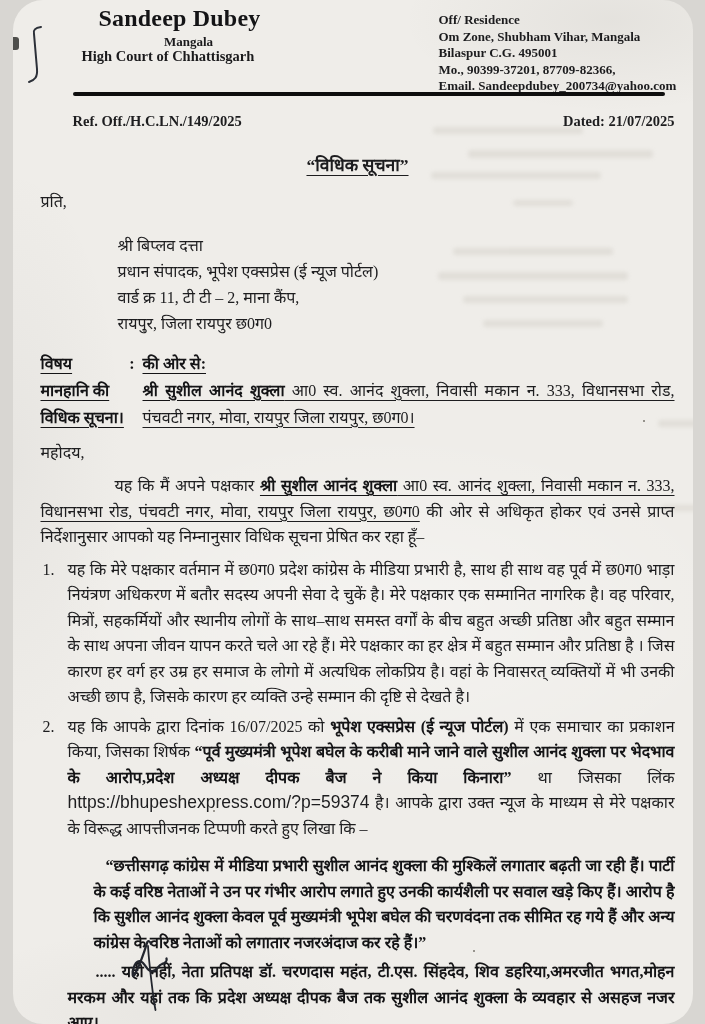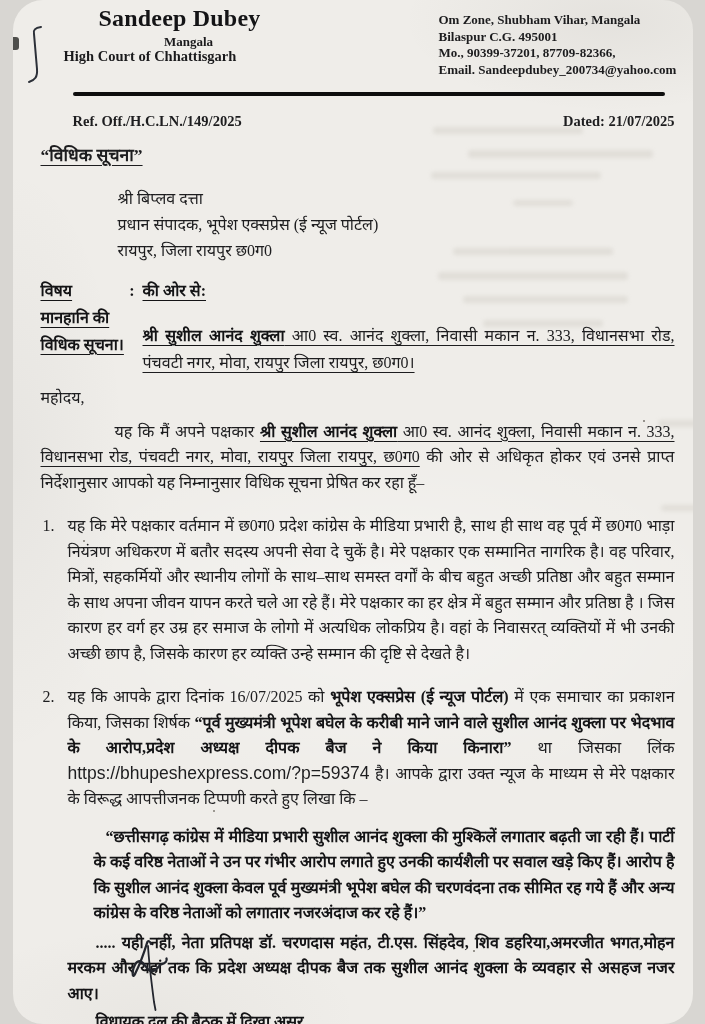--- a/index.html
+++ b/index.html
@@ -11,38 +11,38 @@
       radial-gradient(ellipse 160px 420px at 0% 45%, rgba(80,80,80,.05), transparent 70%),
       radial-gradient(ellipse 500px 260px at 55% 60%, rgba(255,255,255,.35), transparent 70%),
       radial-gradient(ellipse 300px 120px at 20% 99%, rgba(120,115,105,.05), transparent 70%);
     font-family:"Liberation Serif", serif;
     color:#1d1d1f;
     border-radius:30px;
   }
   
   .lh-name{position:absolute;left:86px;top:5px;font-size:24px;font-weight:bold;letter-spacing:.2px;color:#141416;}
   .lh-role{position:absolute;left:86px;top:34px;width:180px;text-align:center;font-size:13px;font-weight:bold;color:#1a1a1c;}
-  .lh-court{position:absolute;left:51px;top:48px;font-size:14.5px;font-weight:bold;color:#1a1a1c;}
+  .lh-court{position:absolute;left:69px;top:48px;font-size:14.5px;font-weight:bold;color:#1a1a1c;}
   .lh-contact{position:absolute;left:426px;top:12px;font-size:13px;line-height:16.5px;font-weight:600;color:#1c1c1e;}
   .pen-bracket{position:absolute;left:12px;top:25px;}
   .edge-blob{position:absolute;left:0;top:37px;width:6px;height:13px;background:#31312f;border-radius:0 3px 3px 0;opacity:.85;}
   .rule{position:absolute;left:60px;top:92px;width:592px;height:3.5px;background:#0e0e0e;border-radius:2px;}
   
   .content{position:absolute;left:28px;top:109px;width:634px;font-size:16px;line-height:25.5px;}
   .ref-row{display:flex;justify-content:space-between;font-size:14.5px;font-weight:600;}
   .ref-row .ref{margin-left:32px;}
-  .doc-title{font-weight:bold;font-size:17.5px;margin-top:8px;}
+  .doc-title{text-align:center;font-weight:bold;font-size:17.5px;margin-top:18px;}
   .u{text-decoration:underline;text-underline-offset:4px;text-decoration-thickness:1.4px;}
   .b{font-weight:bold;color:#141416;}
   .prati{margin-top:11px;}
   .addr{margin-left:77px;margin-top:18px;line-height:26px;}
   .subj{display:grid;grid-template-columns:94px 1fr;column-gap:8px;margin-top:13px;line-height:27px;}
   .subj .lbl1{display:flex;justify-content:space-between;}
   .mahoday{margin-top:9px;}
-  .para{text-align:justify;margin-top:18px;}
+  .para{text-align:justify;}
   .intro{margin-top:8px;text-indent:74px;}
   .points{margin-top:7px;}
   .point{position:relative;padding-left:27px;margin-top:4px;}
   .point .num{position:absolute;left:2px;top:0;}
   .quote{font-weight:bold;color:#141416;margin-left:26px;margin-top:12px;text-indent:12px;}
   .names{font-weight:bold;color:#141416;margin-top:4px;text-indent:28px;}
   .bot-head{margin-left:28px;margin-top:3px;font-weight:bold;color:#141416;}
   .link{font-family:"Liberation Sans", sans-serif;font-size:17.5px;}
   
   .sig{position:absolute;left:104px;top:938px;}
@@ -63,20 +63,21 @@
 </style>
 </head>
 <body>
 
 <div class="page">
 
   <div class="lh-name">Sandeep Dubey</div>
   <div class="lh-role">Mangala</div>
   <div class="lh-court">High Court of Chhattisgarh</div>
   <div class="lh-contact">
+    <div>Off/ Residence</div>
     <div>Om Zone, Shubham Vihar, Mangala</div>
     <div>Bilaspur C.G. 495001</div>
     <div>Mo., 90399-37201, 87709-82366,</div>
     <div>Email. Sandeepdubey_200734@yahoo.com</div>
   </div>
 
   <svg class="pen-bracket" width="22" height="60" viewBox="0 0 22 60">
     <path d="M16 2 C10 3 8 5 9 9 L12 44 C12.6 52 10 55 4 57" fill="none" stroke="#2c3038" stroke-width="2" stroke-linecap="round"></path>
   </svg>
   <div class="edge-blob"></div>
@@ -96,24 +97,26 @@
 
   <div class="content">
 
     <div class="ref-row">
       <span class="ref">Ref.  Off./H.C.LN./149/2025</span>
       <span>Dated: 21/07/2025</span>
     </div>
 
     <div class="doc-title"><span class="u">“विधिक सूचना”</span></div>
 
+    <div class="prati">प्रति,</div>
 
     <div class="addr">
       <div>श्री बिप्लव दत्ता</div>
       <div>प्रधान संपादक, भूपेश एक्सप्रेस (ई न्यूज पोर्टल)</div>
+      <div>वार्ड क्र 11, टी टी – 2, माना कैंप,</div>
       <div>रायपुर, जिला रायपुर छ0ग0</div>
     </div>
 
     <div class="subj">
       <div class="lbl1 b">
         <span class="u">विषय</span>
         <span>:</span>
       </div>
       <div class="b"><span class="u">की ओर से:</span></div>
       <div class="b"><span class="u">मानहानि की विधिक सूचना।</span></div>

